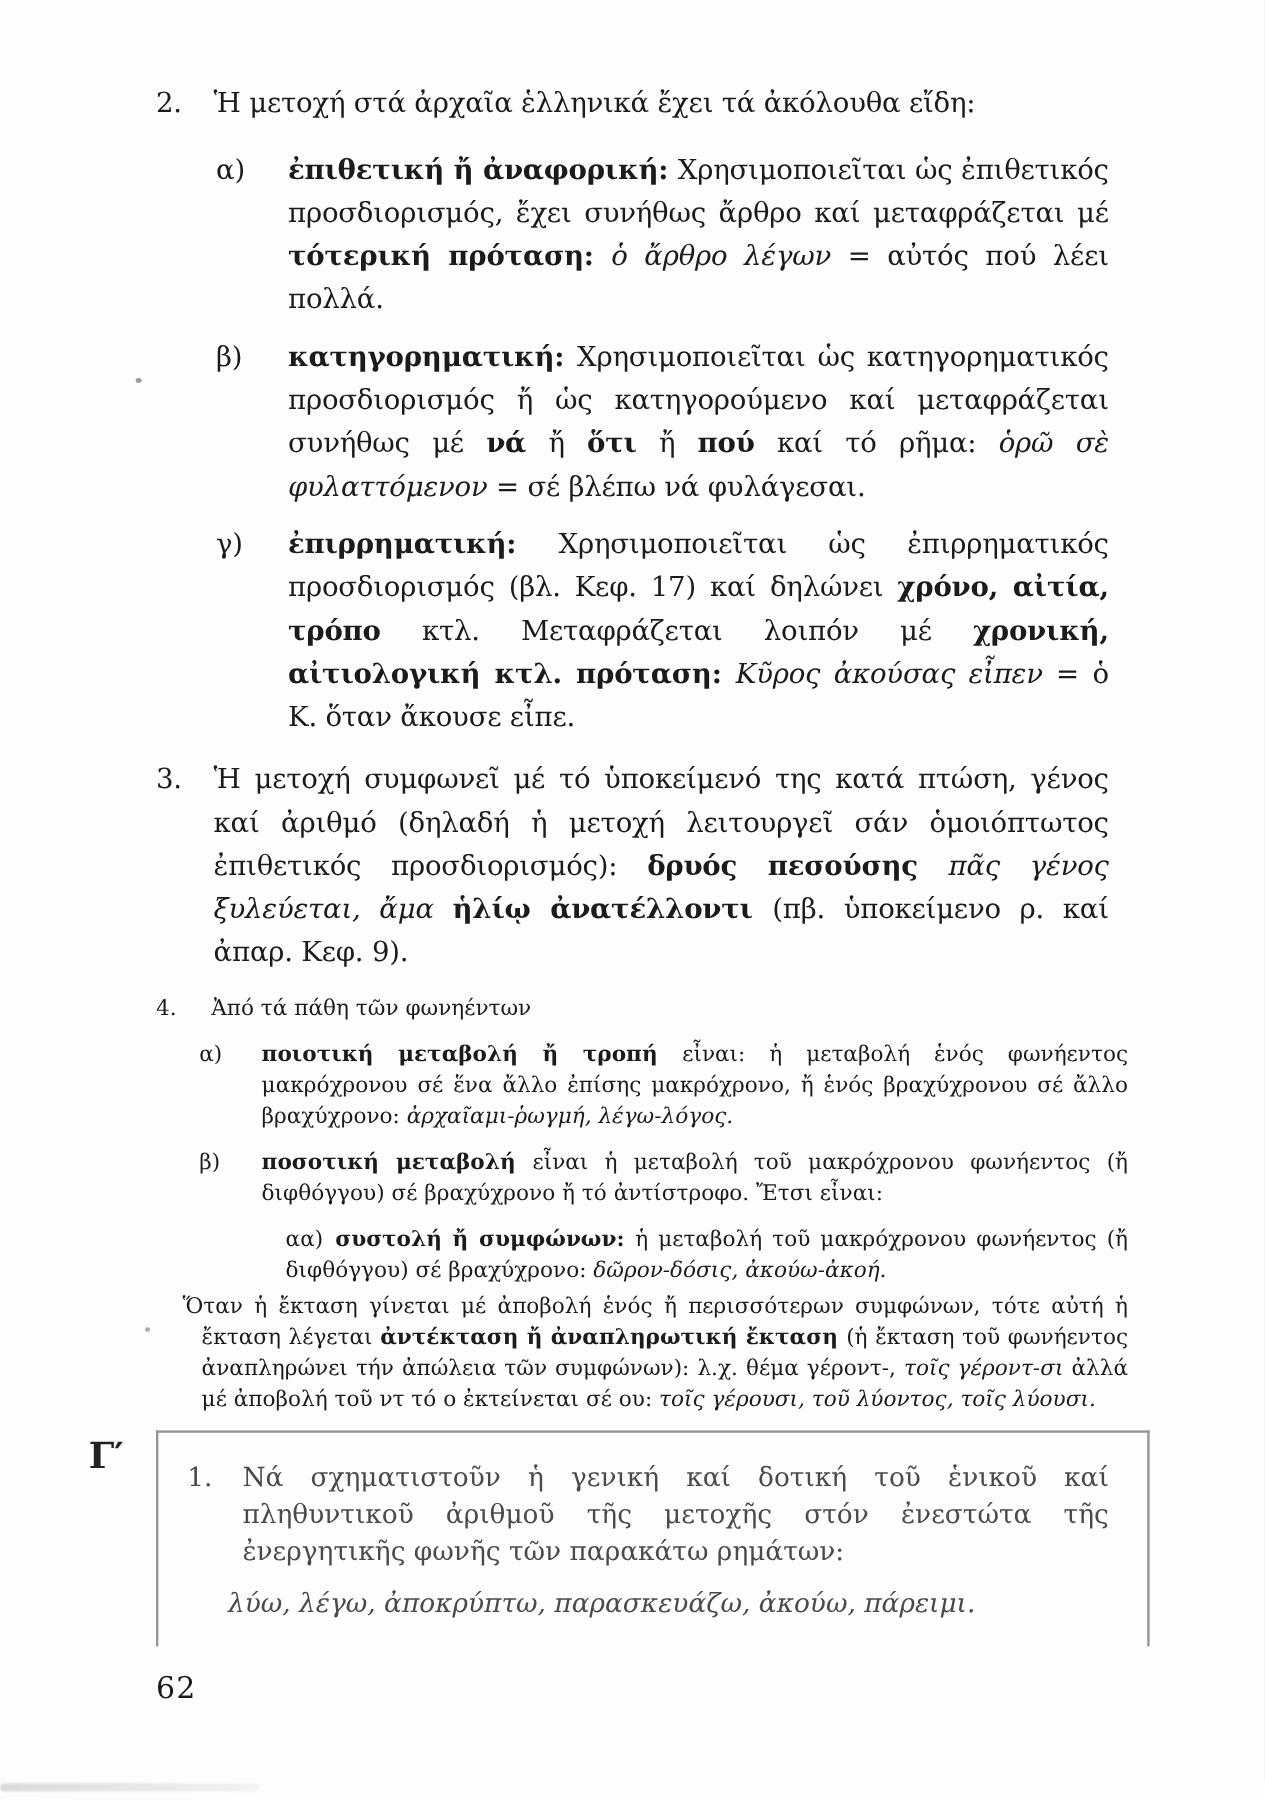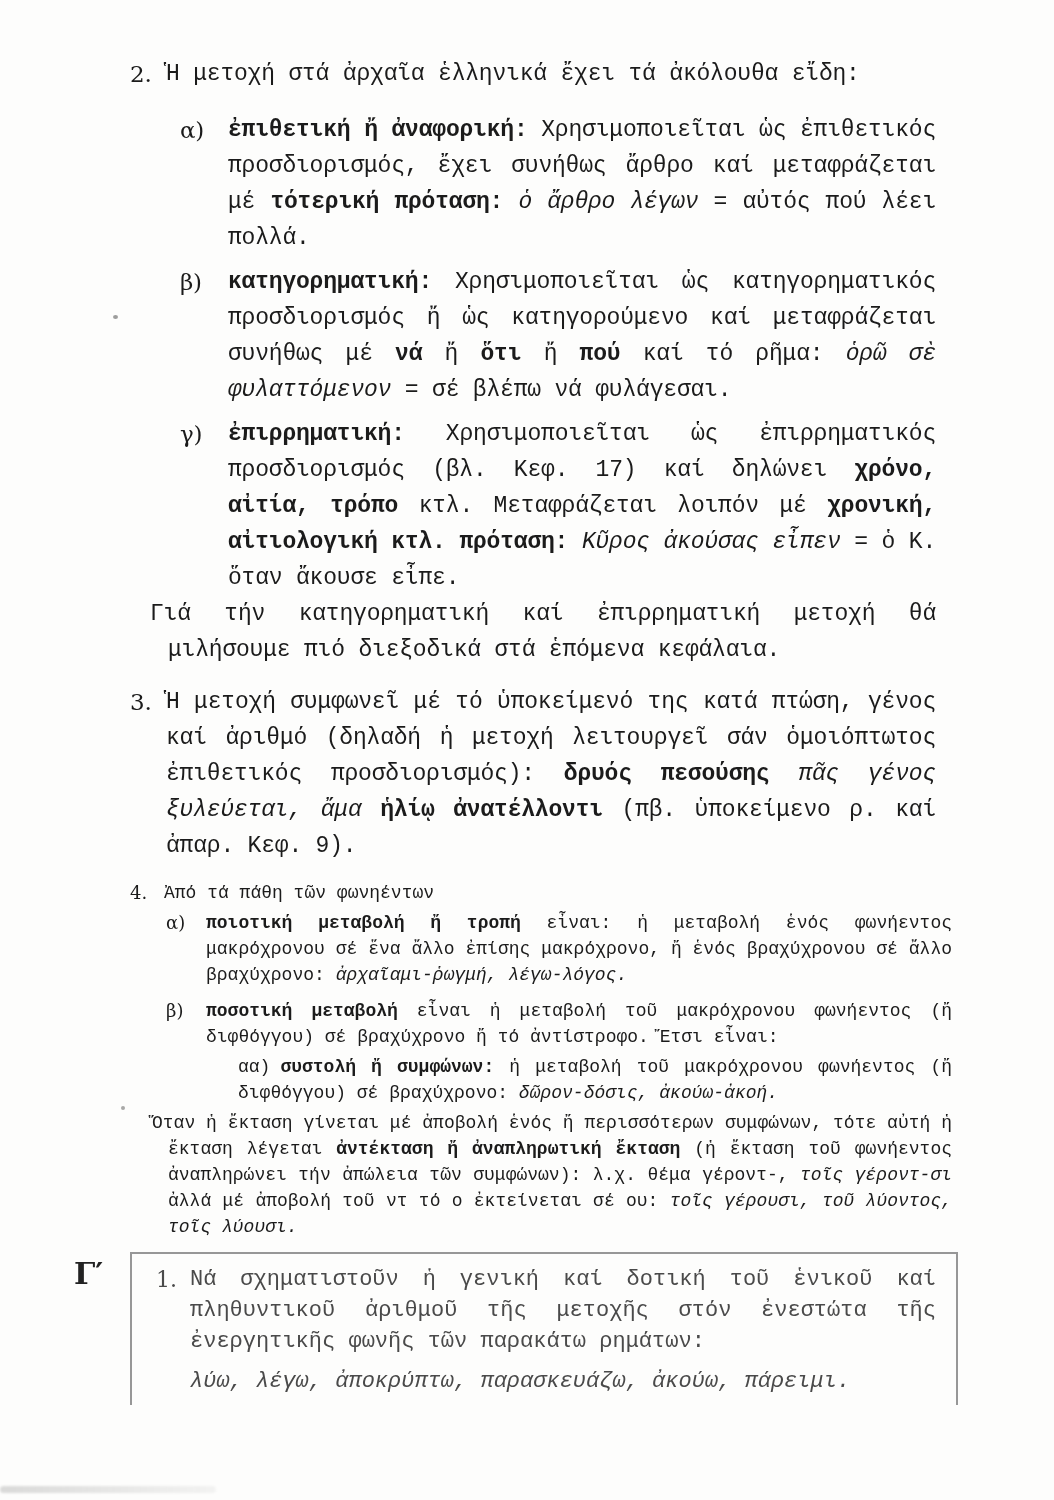--- a/index.html
+++ b/index.html
@@ -6,21 +6,21 @@
   .page{
     position:relative;
     width:1054px;height:1500px;
     margin:0 auto;
     background:#fdfdfc;
     overflow:hidden;
     font-family:"DejaVu Serif","Liberation Serif",serif;
     color:#1b1b1b;
   }
   .content{position:absolute;left:130px;top:56px;width:806px;}
-  p{margin:0;text-align:justify;hyphens:manual;font-family:Liberation Mono, monospace;}
+  p{margin:12px;text-align:justify;hyphens:manual;}
   .seg-b{font-weight:bold;}
   .seg-i{font-style:italic;}
   .seg-n{font-weight:normal;font-style:normal;}
 
   
   .main-txt{font-size:23px;line-height:36px;letter-spacing:-0.2px;}
   .mrow{position:relative;}
   .mrow>.marker{position:absolute;left:0;top:0;font-size:23px;line-height:36px;}
   .main-item{padding-left:36px;}
   .sub-item{margin-left:50px;padding-left:48px;}
@@ -96,21 +96,20 @@
       <div class="mrow sub-item main-txt sub-b">
         <span class="marker">β)</span>
         <p><span class="seg-b">κατηγορηματική: </span><span class="seg-n">Χρησιμοποιεῖται ὡς κατηγορηματικός προσ­διορισμός ἤ ὡς κατηγορούμενο καί μεταφράζεται συνήθως μέ </span><span class="seg-b">νά</span><span class="seg-n"> ἤ </span><span class="seg-b">ὅτι</span><span class="seg-n"> ἤ </span><span class="seg-b">πού</span><span class="seg-n"> καί τό ρῆμα: </span><span class="seg-i">ὁρῶ σὲ φυλαττόμενον</span><span class="seg-n"> = σέ βλέπω νά φυλάγεσαι.</span></p>
       </div>
 
       <div class="mrow sub-item main-txt">
         <span class="marker">γ)</span>
         <p><span class="seg-b">ἐπιρρηματική: </span><span class="seg-n">Χρησιμοποιεῖται ὡς ἐπιρρηματικός προσδιο­ρισμός (βλ. Κεφ. 17) καί δηλώνει </span><span class="seg-b">χρόνο, αἰτία, τρόπο</span><span class="seg-n"> κτλ. Μεταφράζεται λοιπόν μέ </span><span class="seg-b">χρονική, αἰτιολογική κτλ. πρόταση: </span><span class="seg-i">Κῦρος ἀκούσας εἶπεν</span><span class="seg-n"> = ὁ Κ. ὅταν ἄκουσε εἶπε.</span></p>
       </div>
 
-      <p class="closing main-txt"><span class="seg-n">Γιά τήν κατηγορηματική καί ἐπιρρηματική μετοχή θά μιλήσουμε πιό διεξοδικά στά ἑπόμενα κεφάλαια.</span></p>
     </section>
 
     <section class="sec3">
       <div class="mrow main-item main-txt">
         <span class="marker">3.</span>
         <p><span class="seg-n">Ἡ μετοχή συμφωνεῖ μέ τό ὑποκείμενό της κατά πτώση, γένος καί ἀριθμό (δηλαδή ἡ μετοχή λειτουργεῖ σάν ὁμοιόπτωτος ἐπιθετικός προσδιορισμός): </span><span class="seg-b">δρυός πεσούσης </span><span class="seg-i">πᾶς γένος ξυλεύεται, ἄμα </span><span class="seg-b">ἡλίῳ ἀνα­τέλλοντι </span><span class="seg-n">(πβ. ὑποκείμενο ρ. καί ἀπαρ. Κεφ. 9).</span></p>
       </div>
     </section>
 
     <section class="sec4">
@@ -137,18 +136,19 @@
 
     <section class="ex-box">
       <span class="ex-label">Γ′</span>
       <div class="ex-item">
         <span class="marker">1.</span>
         <p><span class="seg-n">Νά σχηματιστοῦν ἡ γενική καί δοτική τοῦ ἑνικοῦ καί πληθυντικοῦ ἀριθμοῦ τῆς μετοχῆς στόν ἐνεστώτα τῆς ἐνεργητικῆς φωνῆς τῶν παρα­κάτω ρημάτων:</span></p>
       </div>
       <p class="ex-verbs"><span class="seg-i">λύω, λέγω, ἀποκρύπτω, παρασκευάζω, ἀκούω, πάρειμι.</span></p>
     </section>
 
+    <div class="page-number">62</div>
   </div>
 
   <div class="smudge"></div>
   <div class="speck1"></div>
   <div class="speck2"></div>
 </div>
 
 </body></html>

